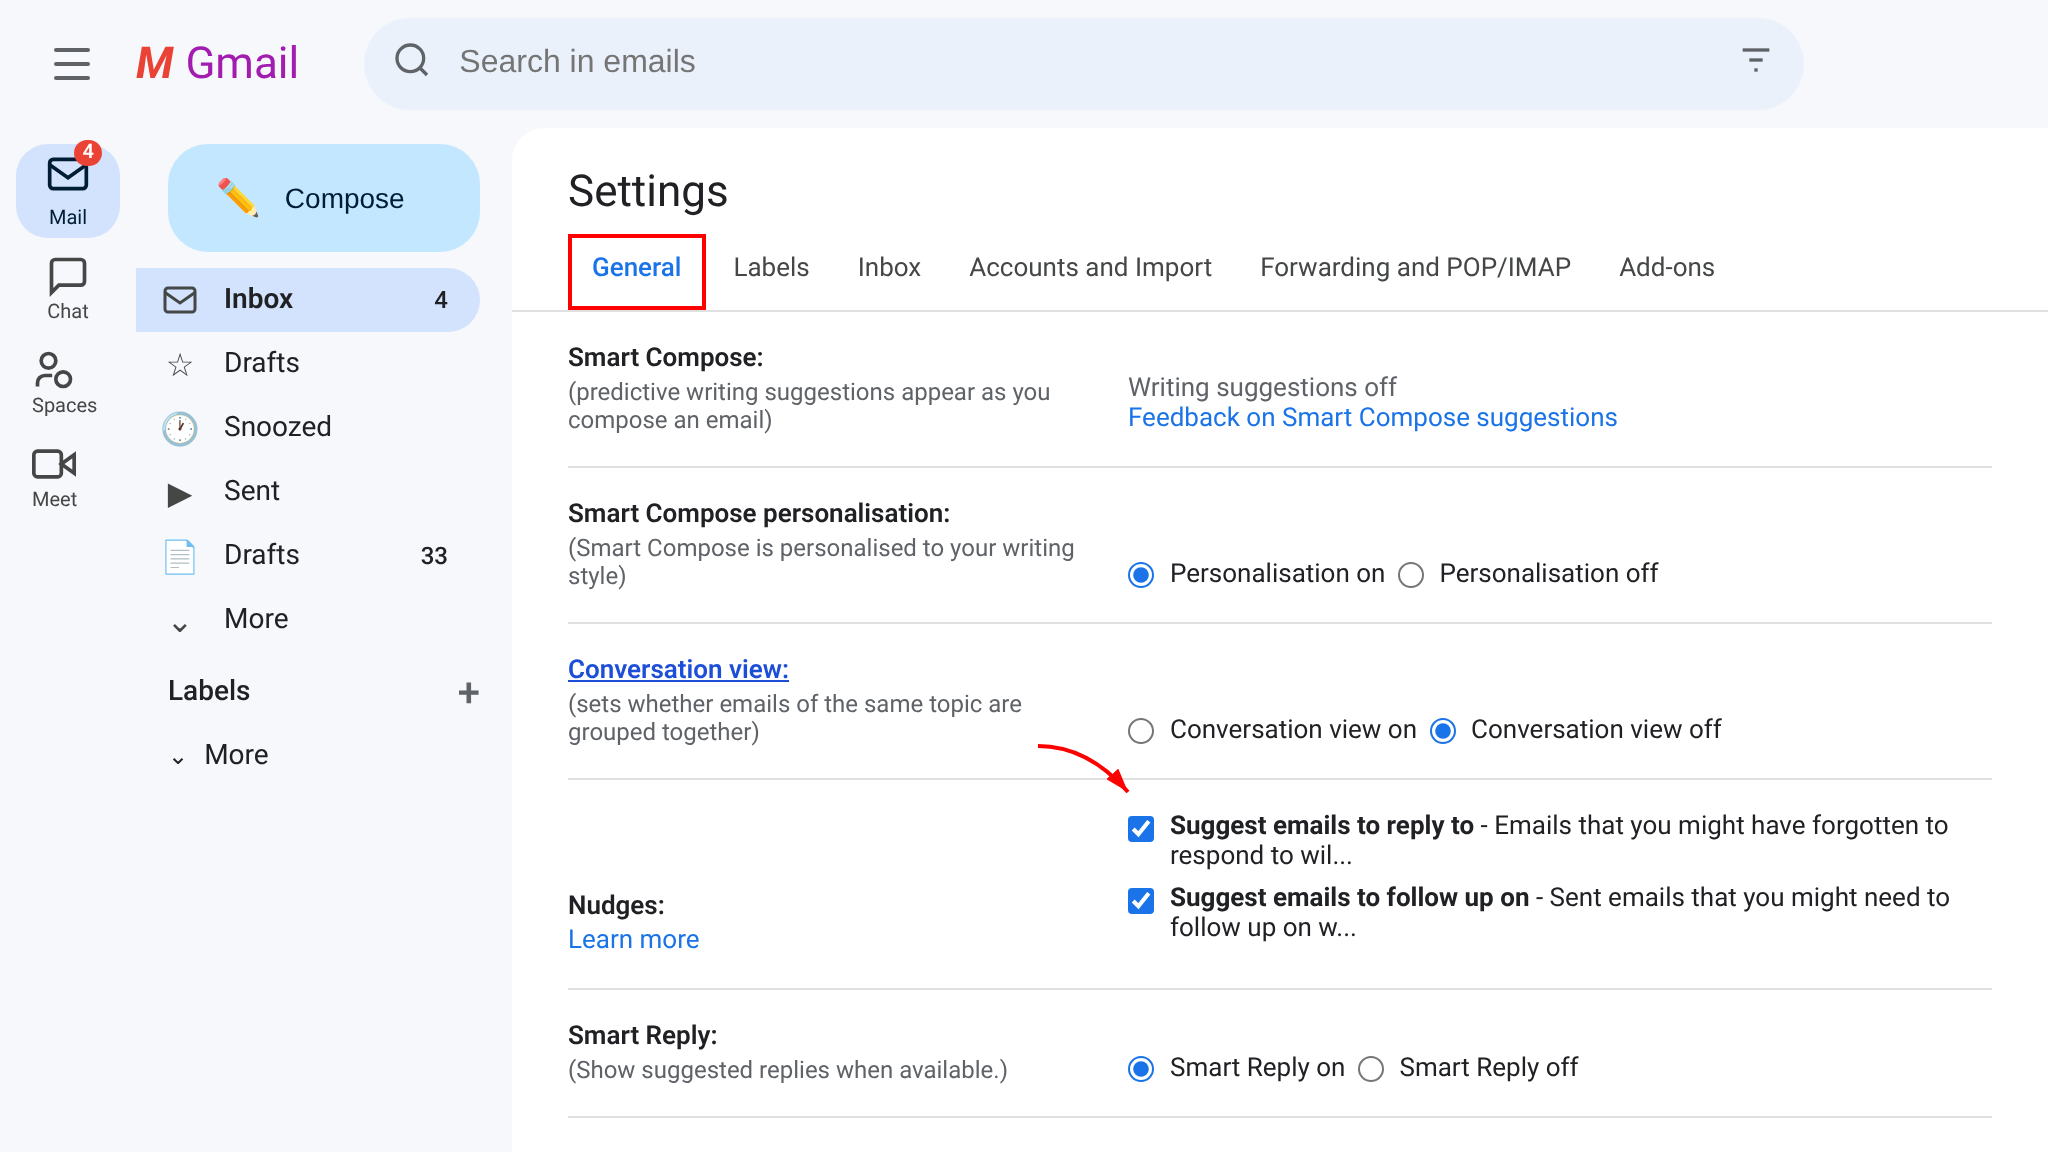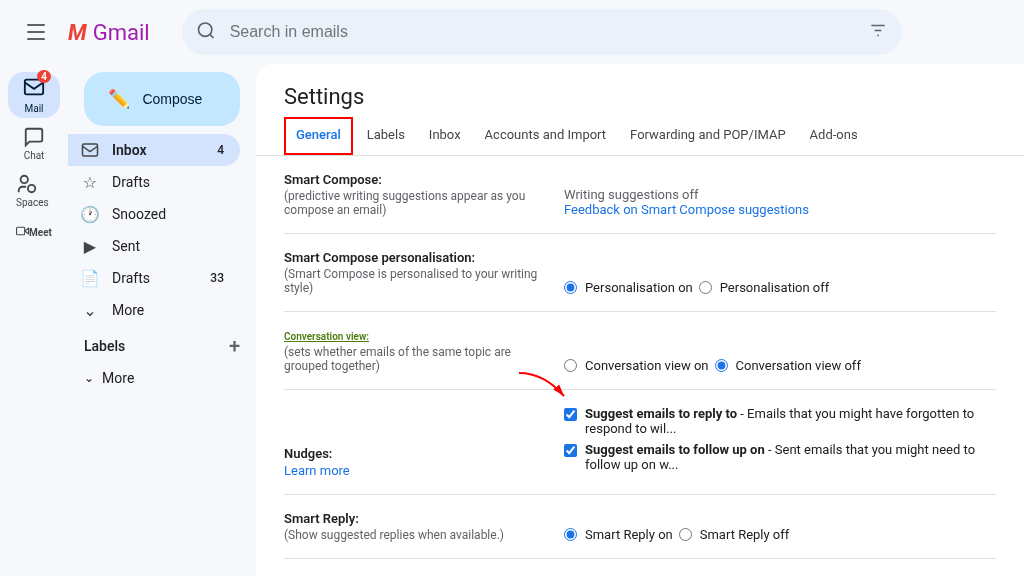--- a/index.html
+++ b/index.html
@@ -44,21 +44,21 @@
     .settings-tabs { display: flex; border-bottom: 1px solid #e0e0e0; padding: 0 28px; overflow-x: hidden; }
     .tab { padding: 10px 12px; font-size: 13px; cursor: pointer; color: #444746; white-space: nowrap; border-bottom: 3px solid transparent; }
 
     
     .settings-body { padding: 0 28px; }
     .settings-row { display: flex; padding: 16px 0; border-bottom: 1px solid #e0e0e0; align-items: flex-end; gap: 20px; }
     .settings-row:last-child { border-bottom: none; }
     .row-label { width: 260px; min-width: 260px; font-size: 13px; color: #202124; }
     .row-label strong { font-weight: 600; display: block; margin-bottom: 2px; }
     .row-label a { color: #1a73e8; text-decoration: none; font-size: 13px; }
-    .row-label .underline-link { text-decoration: underline; color: #4d7c0f; cursor: pointer; font-weight: 600; font-size: 10px; }
+    .row-label .underline-link { text-decoration: underline; color: #1d4ed8; cursor: pointer; font-weight: 600; font-size: 13px; }
     .row-label small { color: #5f6368; font-size: 12px; display: block; margin-top: 2px; }
     .row-value { flex: 1; font-size: 13px; color: #202124; }
     .radio-group { display: flex; flex-direction: row; gap: 6px; }
     .radio-item { display: flex; align-items: center; gap: 8px; font-size: 13px; }
     .radio-item input[type=radio] { accent-color: #1a73e8; }
     .checkbox-item { display: flex; align-items: flex-start; gap: 8px; font-size: 13px; margin-bottom: 6px; }
     .checkbox-item input[type=checkbox] { accent-color: #1a73e8; margin-top: 2px; }
     .feedback-link { color: #1a73e8; text-decoration: none; font-size: 13px; }
 
     
@@ -124,21 +124,21 @@
         <span style="font-size:10px;color:#444746;margin-top:2px;text-align:right;">Chat</span>
       </div>
       <div style="display:flex;flex-direction:column;align-items:flex-start;padding:4px 8px;border-radius:16px;cursor:pointer;width:52px;">
         <svg width="22" height="22" viewBox="0 0 24 24" fill="none" stroke="#444746" stroke-width="2">
             <circle cx="9" cy="7" r="4"></circle>
             <path d="M3 21v-2a4 4 0 0 1 4-4h4"></path>
             <circle cx="17" cy="17" r="4"></circle>
           </svg>
         <span style="font-size:10px;color:#444746;margin-top:2px;">Spaces</span>
       </div>
-      <div style="display:flex;flex-direction:row;align-items:center;padding:4px 8px;border-radius:16px;cursor:pointer;width:52px;font-weight:bold;">
+      <div style="display:flex;flex-direction:column;align-items:flex-start;padding:4px 8px;border-radius:16px;cursor:pointer;width:52px;">
         <svg width="22" height="22" viewBox="0 0 24 24" fill="none" stroke="#444746" stroke-width="2">
             <polygon points="23 7 16 12 23 17 23 7"></polygon>
             <rect x="1" y="5" width="15" height="14" rx="2"></rect>
           </svg>
         <span style="font-size:10px;color:#444746;margin-top:2px;">Meet</span>
       </div>
     </div>
 
     <div style="margin-left:68px;">
       <button class="compose-btn">

